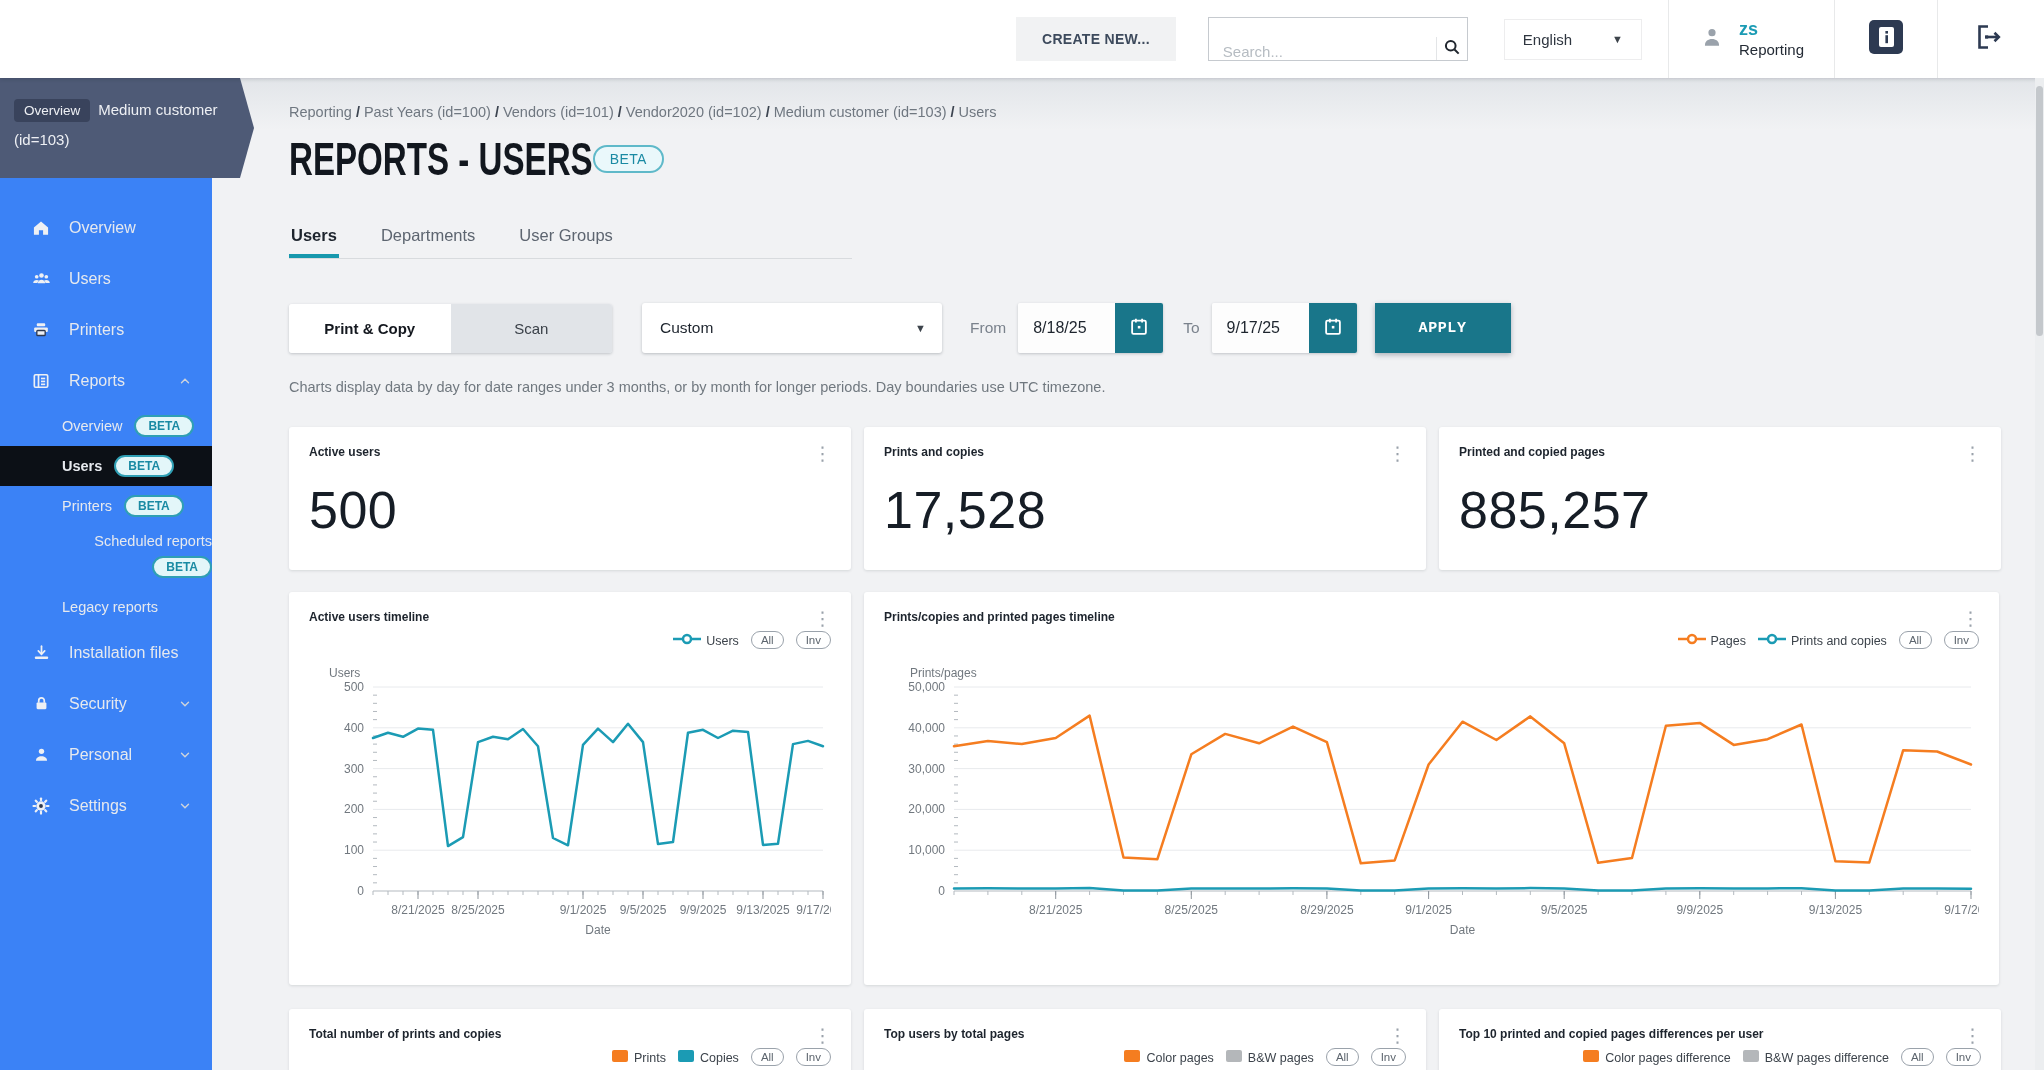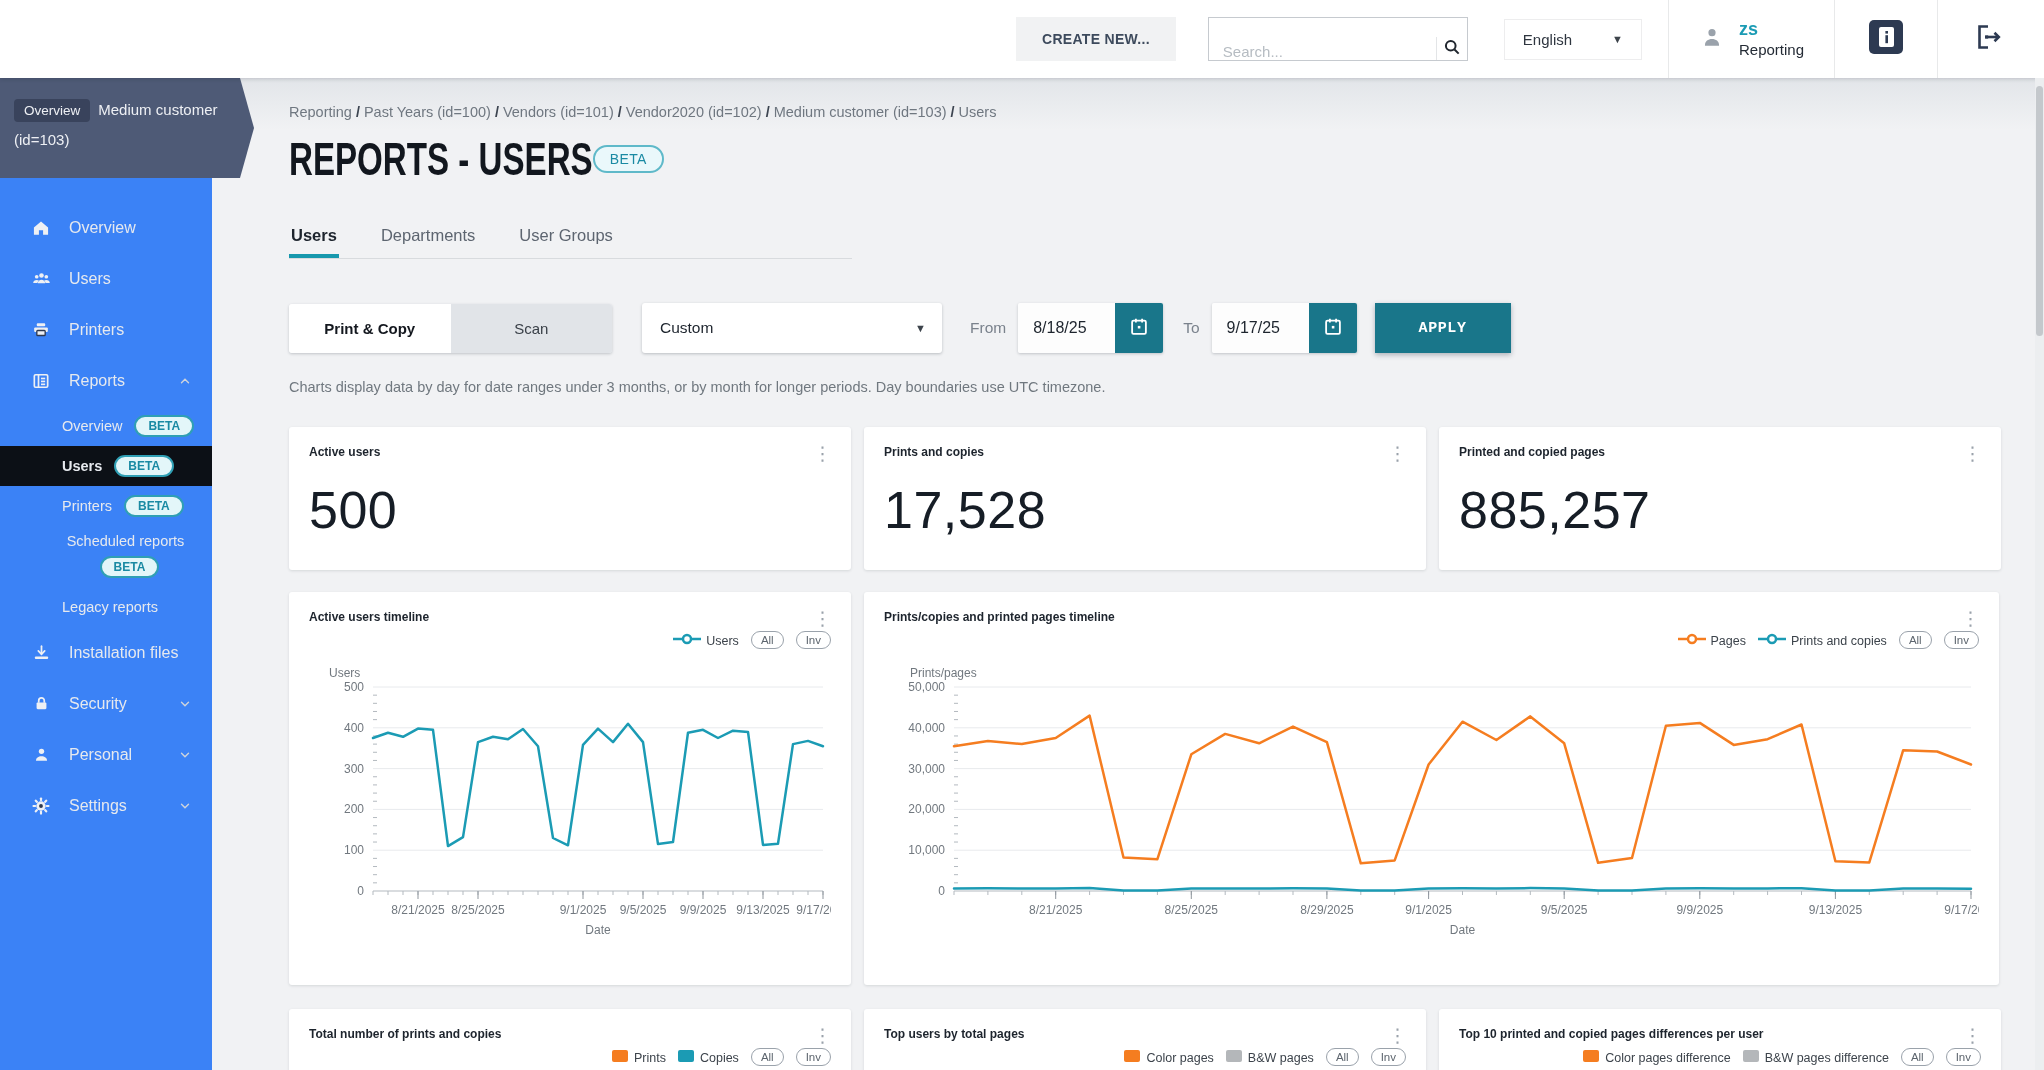--- a/index.html
+++ b/index.html
@@ -26,21 +26,21 @@
   .sidebar { position:absolute; top:78px; left:0; bottom:0; width:212px; background:#3b82f6; color:#e6e9ee; z-index:20; }
   .customer-band { position:absolute; top:78px; left:0; width:254px; height:100px; background:#4e5a76; z-index:25; clip-path:polygon(0 0, 240px 0, 254px 50%, 240px 100%, 0 100%); padding:17px 14px; font-size:15px; line-height:2.0; color:#eef0f4; }
   .customer-pill { background:#39435c; border-radius:4px; padding:4px 10px; font-size:13.5px; margin-right:8px; color:#eef0f4; }
   .nav { padding-top:124px; }
   .nav-item { display:flex; align-items:center; height:51px; padding:0 20px 0 30px; font-size:16px; cursor:pointer; }
   .nav-item .nav-ic { width:22px; display:grid; place-items:center; }
   .nav-item .nav-label { margin-left:17px; }
   .nav-item .chev { margin-left:auto; display:grid; place-items:center; }
   .sub-item { display:flex; align-items:center; height:40px; padding-left:62px; font-size:14.5px; cursor:pointer; }
   .sub-item.active { background:#0c1016; }
-  .sub-item.two-line { height:auto; padding:7px 0 9px 39px; flex-direction:column; align-items:center; gap:7px; }
+  .sub-item.two-line { height:auto; padding:7px 0 9px 39px; flex-direction:column; align-items:flex-end; gap:7px; }
   .beta { background:#e3f6f9; border:2px solid #2f9fb4; color:#1a8aa3; border-radius:13px; padding:2px 12px; font-size:12px; font-weight:700; margin-left:12px; white-space:nowrap; }
   .two-line .beta { margin-left:8px; }
 
   
   .content { position:absolute; left:240px; top:78px; right:0; bottom:0; padding:26px 45px 0 49px; background:linear-gradient(180deg,#e2e5e9 0,#f1f2f4 52px); overflow:hidden; }
   .breadcrumb { font-size:14.5px; color:#6f7780; }
   .breadcrumb .crumb { cursor:pointer; }
   .breadcrumb .sep { color:#3c4450; font-weight:700; padding:0 4px; }
   .title-row { margin-top:12px; display:flex; align-items:center; }
   .page-title { font-size:46px; font-weight:700; color:#12171e; letter-spacing:0; transform:scaleX(.72); transform-origin:left center; white-space:nowrap; margin-right:-118px; }

